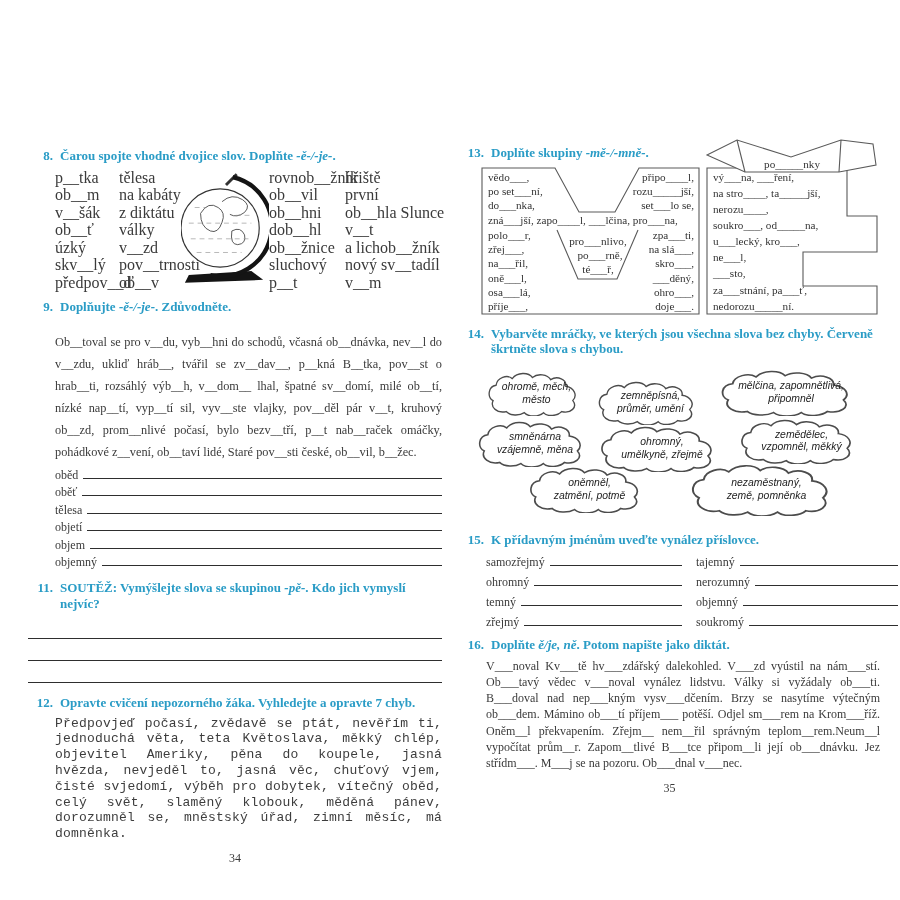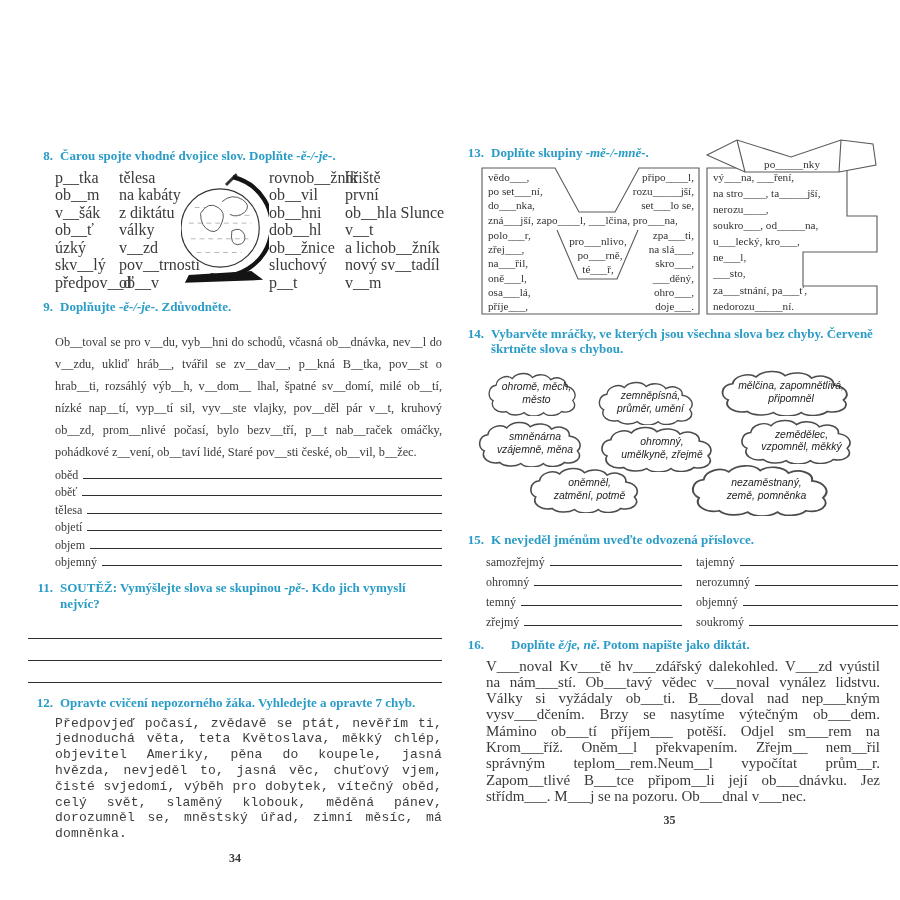--- a/index.html
+++ b/index.html
@@ -22,33 +22,33 @@
   .ex8{display:flex;padding-left:27px;font-size:16px;line-height:17.5px;margin-top:2px;}
   .ex8 .c1{width:64px;}
   .ex8 .c2{width:62px;}
   .ex8 .globewrap{width:92px;display:flex;align-items:center;justify-content:center;}
   .ex8 .c3{width:76px;}
   .ex8 .c4{flex:1;}
   .ex8 div span{display:block;white-space:nowrap;}
 
   
   .para{padding-left:27px;font-size:12.3px;line-height:22px;text-align:justify;margin-top:16px;}
-  .para16{padding-left:27px;font-size:15px;line-height:16.3px;text-align:justify;margin-top:1px;}
+  .para16{padding-left:27px;font-size:12px;line-height:16.3px;text-align:justify;margin-top:1px;}
   .mono{padding-left:27px;font-family:"Liberation Mono","DejaVu Sans Mono",monospace;
         font-size:13px;line-height:15.8px;color:#3d3d3d;letter-spacing:.2px;text-align:justify;}
 
   
   .wrows{padding-left:27px;margin-top:2px;}
   .wrow{display:flex;align-items:baseline;height:17.6px;font-size:12px;}
   .wrow .lbl{margin-right:5px;white-space:nowrap;}
   .line{flex:1;border-bottom:1.2px solid #2e2e2e;height:13px;}
   .blankrow{border-bottom:1.2px solid #2e2e2e;height:21px;}
   .blanks{margin-top:6px;}
 
-  .pnum{text-align:center;font-weight:bold;font-size:12px;margin-top:9px;color:#3a3a3a;}
+  .pnum{text-align:center;font-weight:normal;font-size:12px;margin-top:9px;color:#3a3a3a;}
 
   
   .fig13{display:block;margin-top:2px;}
   .fig13 .shape{fill:none;stroke:#5a5a5a;stroke-width:1.1;}
   .fig13 text, .banner text{font-family:"Liberation Serif",serif;font-size:11.2px;fill:#333;}
   .banner{position:absolute;top:-3px;left:243px;}
   .banner path{fill:#fff;stroke:#5a5a5a;stroke-width:1.1;}
 
   
   .clouds{position:relative;height:162px;margin-top:3px;}
@@ -309,21 +309,21 @@
           </svg>
         <div class="ctext">
             <span>nezaměstnaný,</span>
             <span>země, pomněnka</span>
           </div>
       </div>
     </div>
 
     <div class="h" style="margin-top:8px;">
       <span class="hnum">15.</span>
-      <span class="htext">K nevjeděl jménům uveďte odvozená příslovce.</span>
+      <span class="htext">K přídavným jménům uveďte vynález příslovce.</span>
     </div>
     <div class="ex15">
       <div class="wrow">
           <span class="lbl">samozřejmý</span>
           <span class="line"></span>
         </div>
       <div class="wrow">
           <span class="lbl">tajemný</span>
           <span class="line"></span>
         </div>
@@ -346,21 +346,21 @@
       <div class="wrow">
           <span class="lbl">zřejmý</span>
           <span class="line"></span>
         </div>
       <div class="wrow">
           <span class="lbl">soukromý</span>
           <span class="line"></span>
         </div>
     </div>
 
-    <div class="h" style="margin-top:11px;gap:20px;">
+    <div class="h" style="margin-top:11px;">
       <span class="hnum">16.</span>
       <span class="htext"><span>Doplňte </span><i>ě/je, ně</i><span>. Potom napište jako diktát.</span></span>
     </div>
     <div class="para16">V___noval Kv___tě hv___zdářský dalekohled. V___zd vyústil na nám___stí. Ob___tavý vědec v___noval vynález lidstvu. Války si vyžádaly ob___ti. B___doval nad nep___kným vysv___dčením. Brzy se nasytíme výtečným ob___dem. Mámino ob___tí příjem___ potěší. Odjel sm___rem na Krom___říž. Oněm__l překvapením. Zřejm__ nem__řil správným teplom__rem.Neum__l vypočítat prům__r. Zapom__tlivé B___tce připom__li její ob___dnávku. Jez střídm___. M___j se na pozoru. Ob___dnal v___nec.</div>
 
     <div class="pnum">35</div>
   </div>
 
 </div>
 

